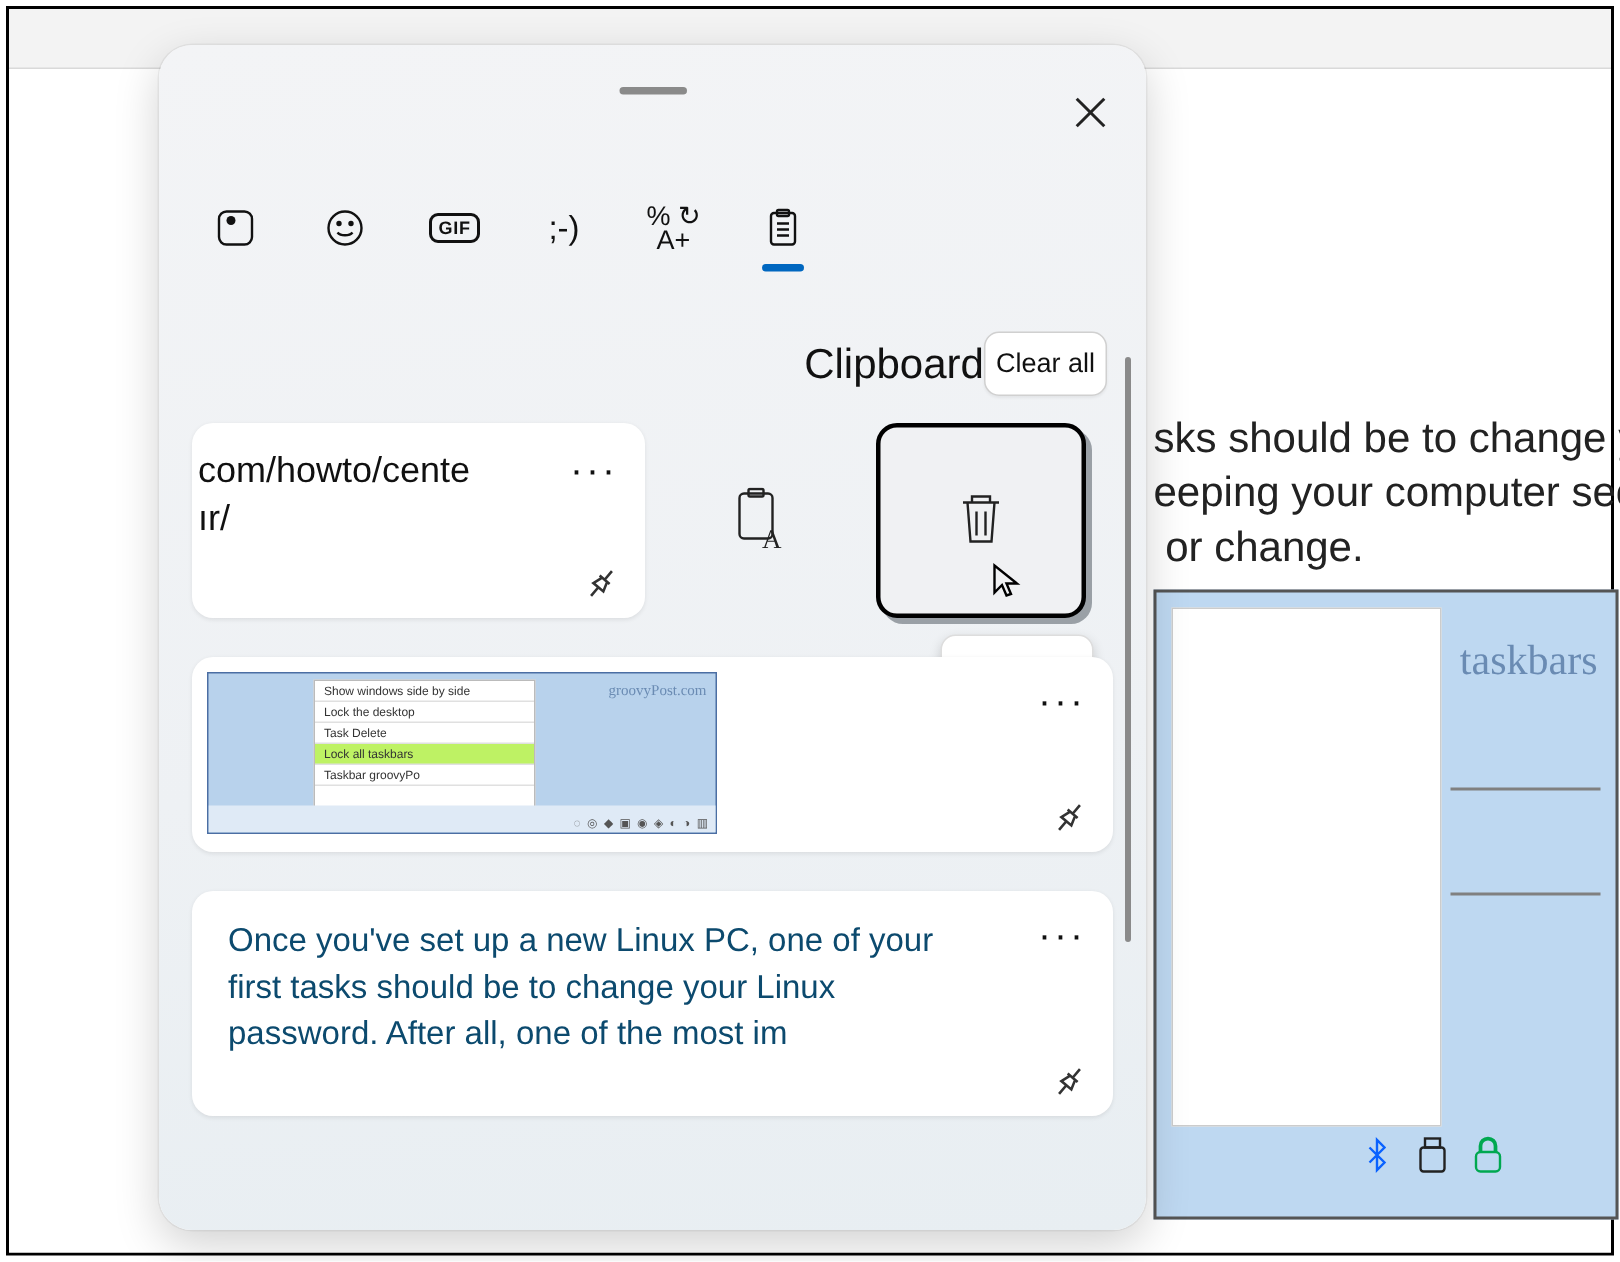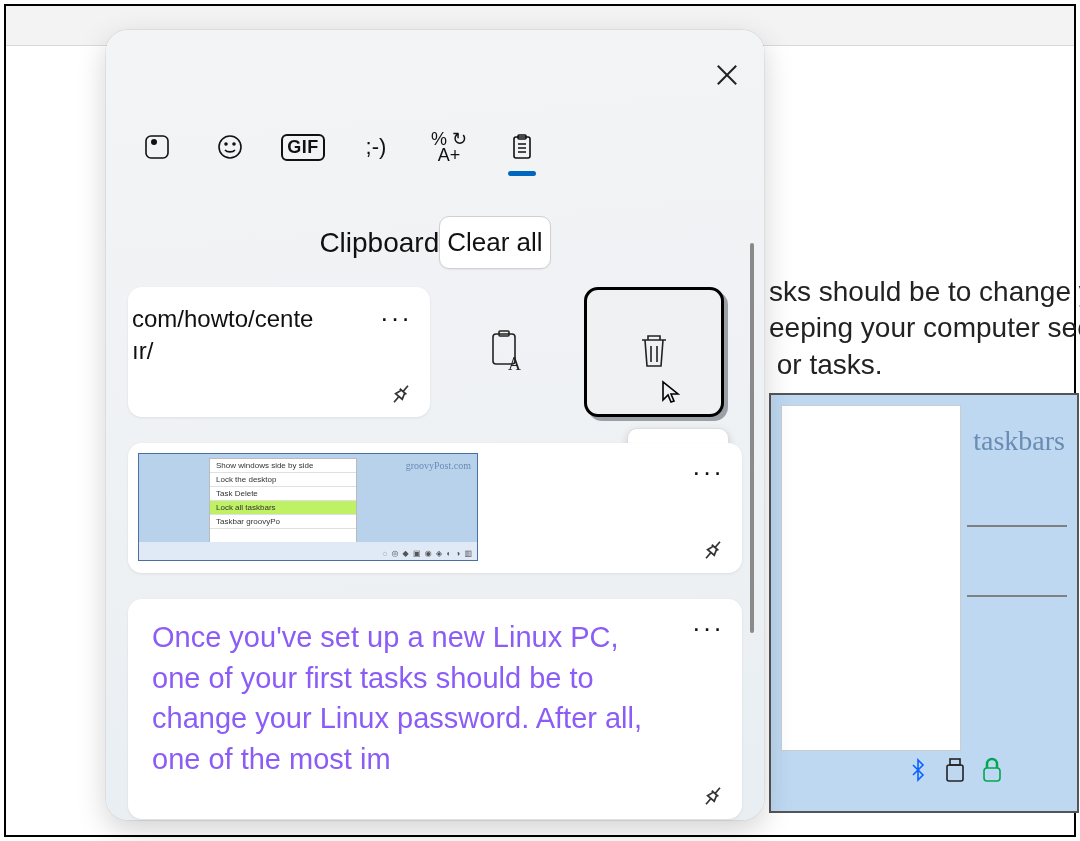--- a/index.html
+++ b/index.html
@@ -108,37 +108,37 @@
   .tab-btn {
     width:38px; height:38px;
     display:flex; align-items:center; justify-content:center;
     cursor:pointer;
     color:#111;
     position:relative;
   }
   .tab-btn svg { width:28px; height:28px; stroke:#111; }
   .tab-kaomoji { font-size:22px; font-weight:500; }
   .tab-sym { font-size:18px; line-height:0.9; text-align:center; font-weight:500; }
-  .tab-gif { border:2px solid #111; border-radius:6px; padding:1px 4px; font-size:18px; font-weight:700; letter-spacing:0.5px; }
+  .tab-gif { border:2px solid #111; border-radius:6px; padding:1px 4px; font-size:12px; font-weight:700; letter-spacing:0.5px; }
   .tab-active-ind {
     position:absolute; bottom:-10px; left:50%; transform:translateX(-50%);
     width:28px; height:5px; background:#0067c0; border-radius:3px;
   }
 
   .section-head {
-    display:flex; justify-content:center; align-items:center;
+    display:flex; justify-content:flex-end; align-items:center;
     margin-top:50px;
     padding:0 4px;
   }
   .section-head h2 {
     font-size:28px; font-weight:400; color:#111; margin:0;
   }
   .clear-btn {
     background:#fff; border:1px solid #d0d0d0; border-radius:10px;
-    font-size:26px; padding:10px 7px; color:#111; cursor:pointer;
+    font-size:18px; padding:10px 7px; color:#111; cursor:pointer;
     box-shadow:0 1px 2px rgba(0,0,0,.06);
   }
 
   .entries {
     margin-top:18px;
     position:relative;
   }
   .vscroll {
     position:absolute; right:-12px; top:-44px;
     width:4px; height:390px; background:#8a8a8a; border-radius:2px;
@@ -208,34 +208,34 @@
   .thumb .gp { position:absolute; right:6px; top:6px; font-size:10px; color:#6a8bb3; font-family:Liberation Serif, serif; }
   .thumb .icons { position:absolute; right:4px; bottom:2px; font-size:8px; letter-spacing:1px; color:#555; }
 
   .card-full {
     margin-top:26px;
     background:#fff; border-radius:14px; box-shadow:0 1px 3px rgba(0,0,0,.08);
     position:relative;
     padding:18px 80px 40px 24px;
   }
   .card-full .snippet2 {
-    font-size:29px; line-height:1.4; color:#8b5cf6;
+    font-size:22px; line-height:1.4; color:#0c4a6e;
   }
 
   svg { fill:none; stroke-width:1.6; }
 </style>
 </head>
 <body>
 
 <div class="frame">
   <div class="browser-top"></div>
   <div class="page-bg">
     <div class="bg-text"><span>sks should be to change y</span>
 <span>eeping your computer sec</span>
-<span> or tasks.</span></div>
+<span> or change.</span></div>
     <div class="bg-screenshot">
       <div class="window"></div>
       <div class="logo">taskbars</div>
       <div class="line" style="right:10px; top:130px; width:100px;"></div>
       <div class="line" style="right:10px; top:200px; width:100px;"></div>
     </div>
     <div class="tray">
       <span class="bt">
         <svg width="24" height="24" viewBox="0 0 24 24" stroke="#0a62ff" stroke-width="2">
             <path d="M7 7l10 10-5 5V2l5 5L7 17"></path>

